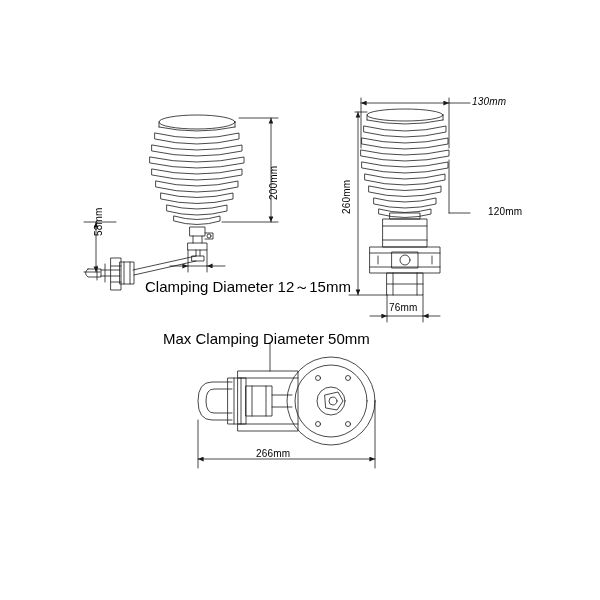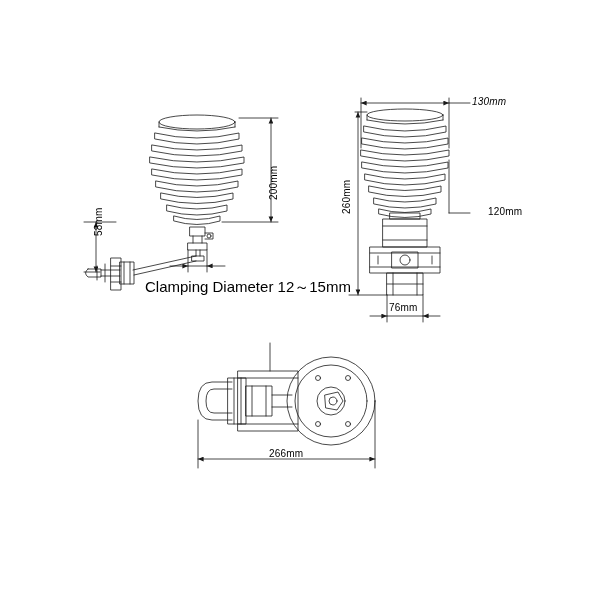--- a/index.html
+++ b/index.html
@@ -217,15 +217,16 @@
 
   <div class="dim-label vert" style="left:268px; top:200px;">200mm</div>
   <div class="dim-label vert" style="left:93px; top:236px;">58mm</div>
   <div class="note-label" style="left:145px; top:278px;">Clamping Diameter 12～15mm</div>
 
   <div class="dim-label" style="left:472px; top:96px;font-style:italic;">130mm</div>
   <div class="dim-label vert" style="left:341px; top:214px;">260mm</div>
   <div class="dim-label" style="left:488px; top:206px;">120mm</div>
   <div class="dim-label" style="left:389px; top:302px;">76mm</div>
 
-  <div class="dim-label" style="left:269px; top:448px;">266mm</div>
+  <div class="note-label" style="left:163px; top:330px;">Max Clamping Diameter 50mm</div>
+  <div class="dim-label" style="left:256px; top:448px;">266mm</div>
 
 </div>
 
 </body></html>

